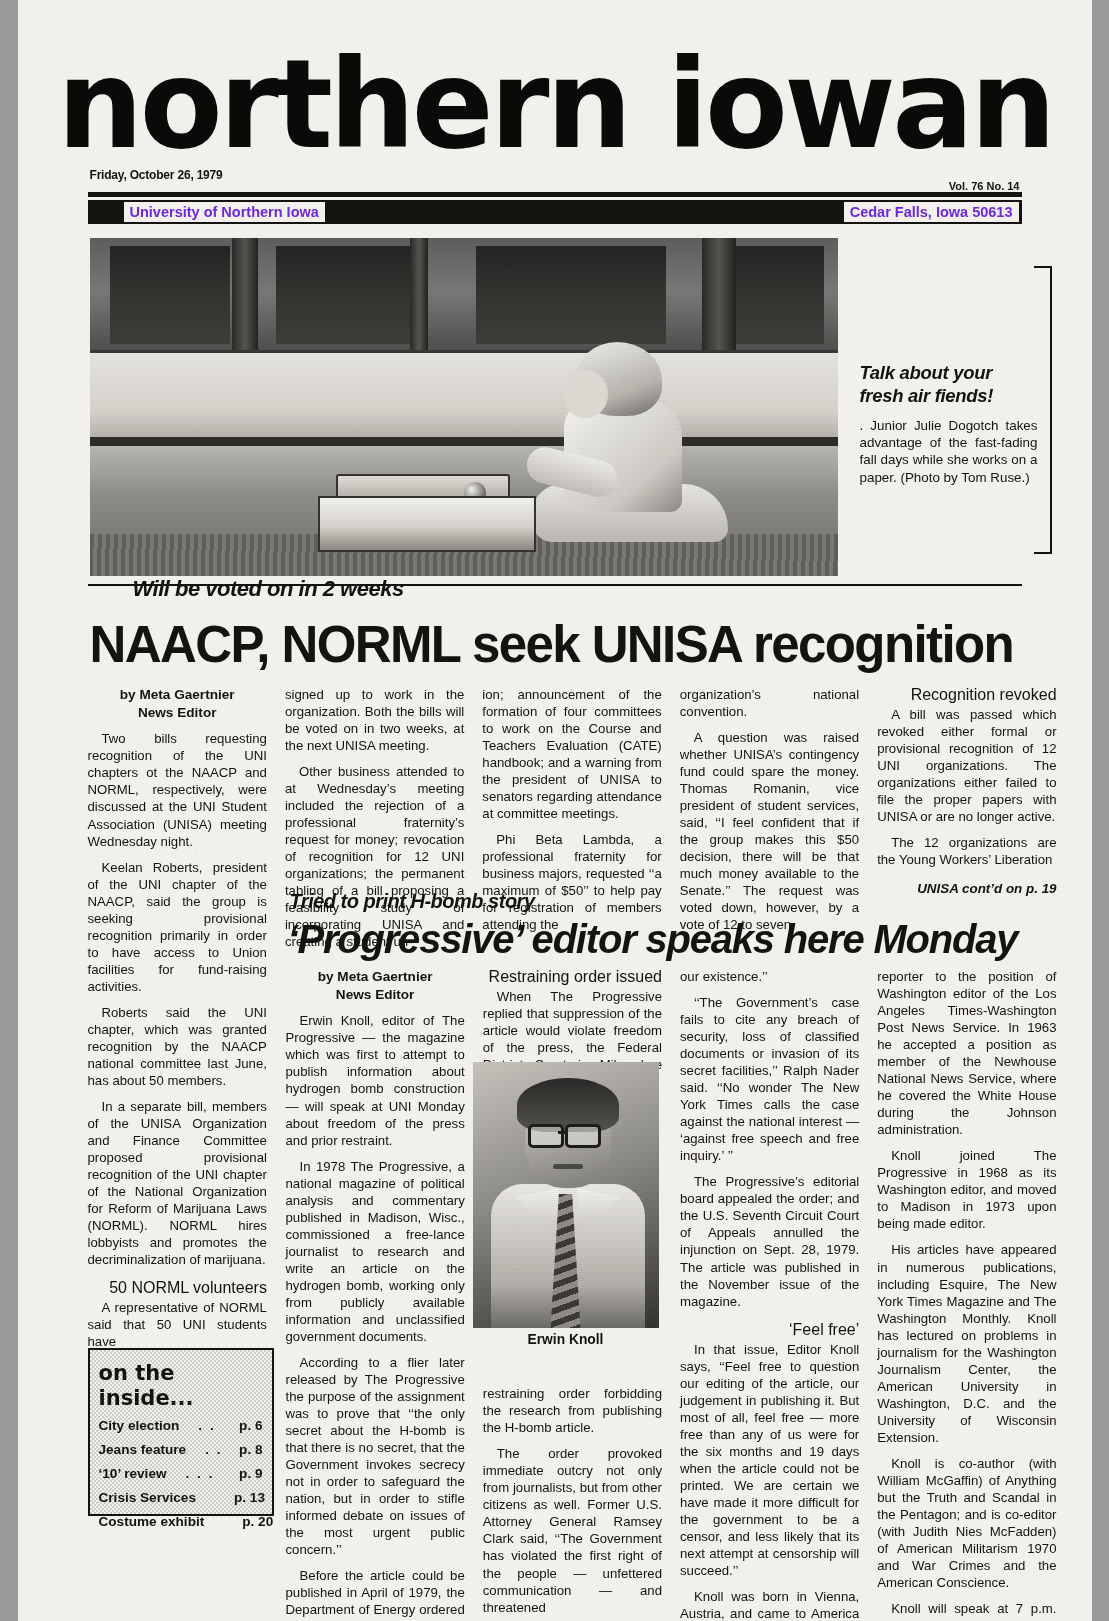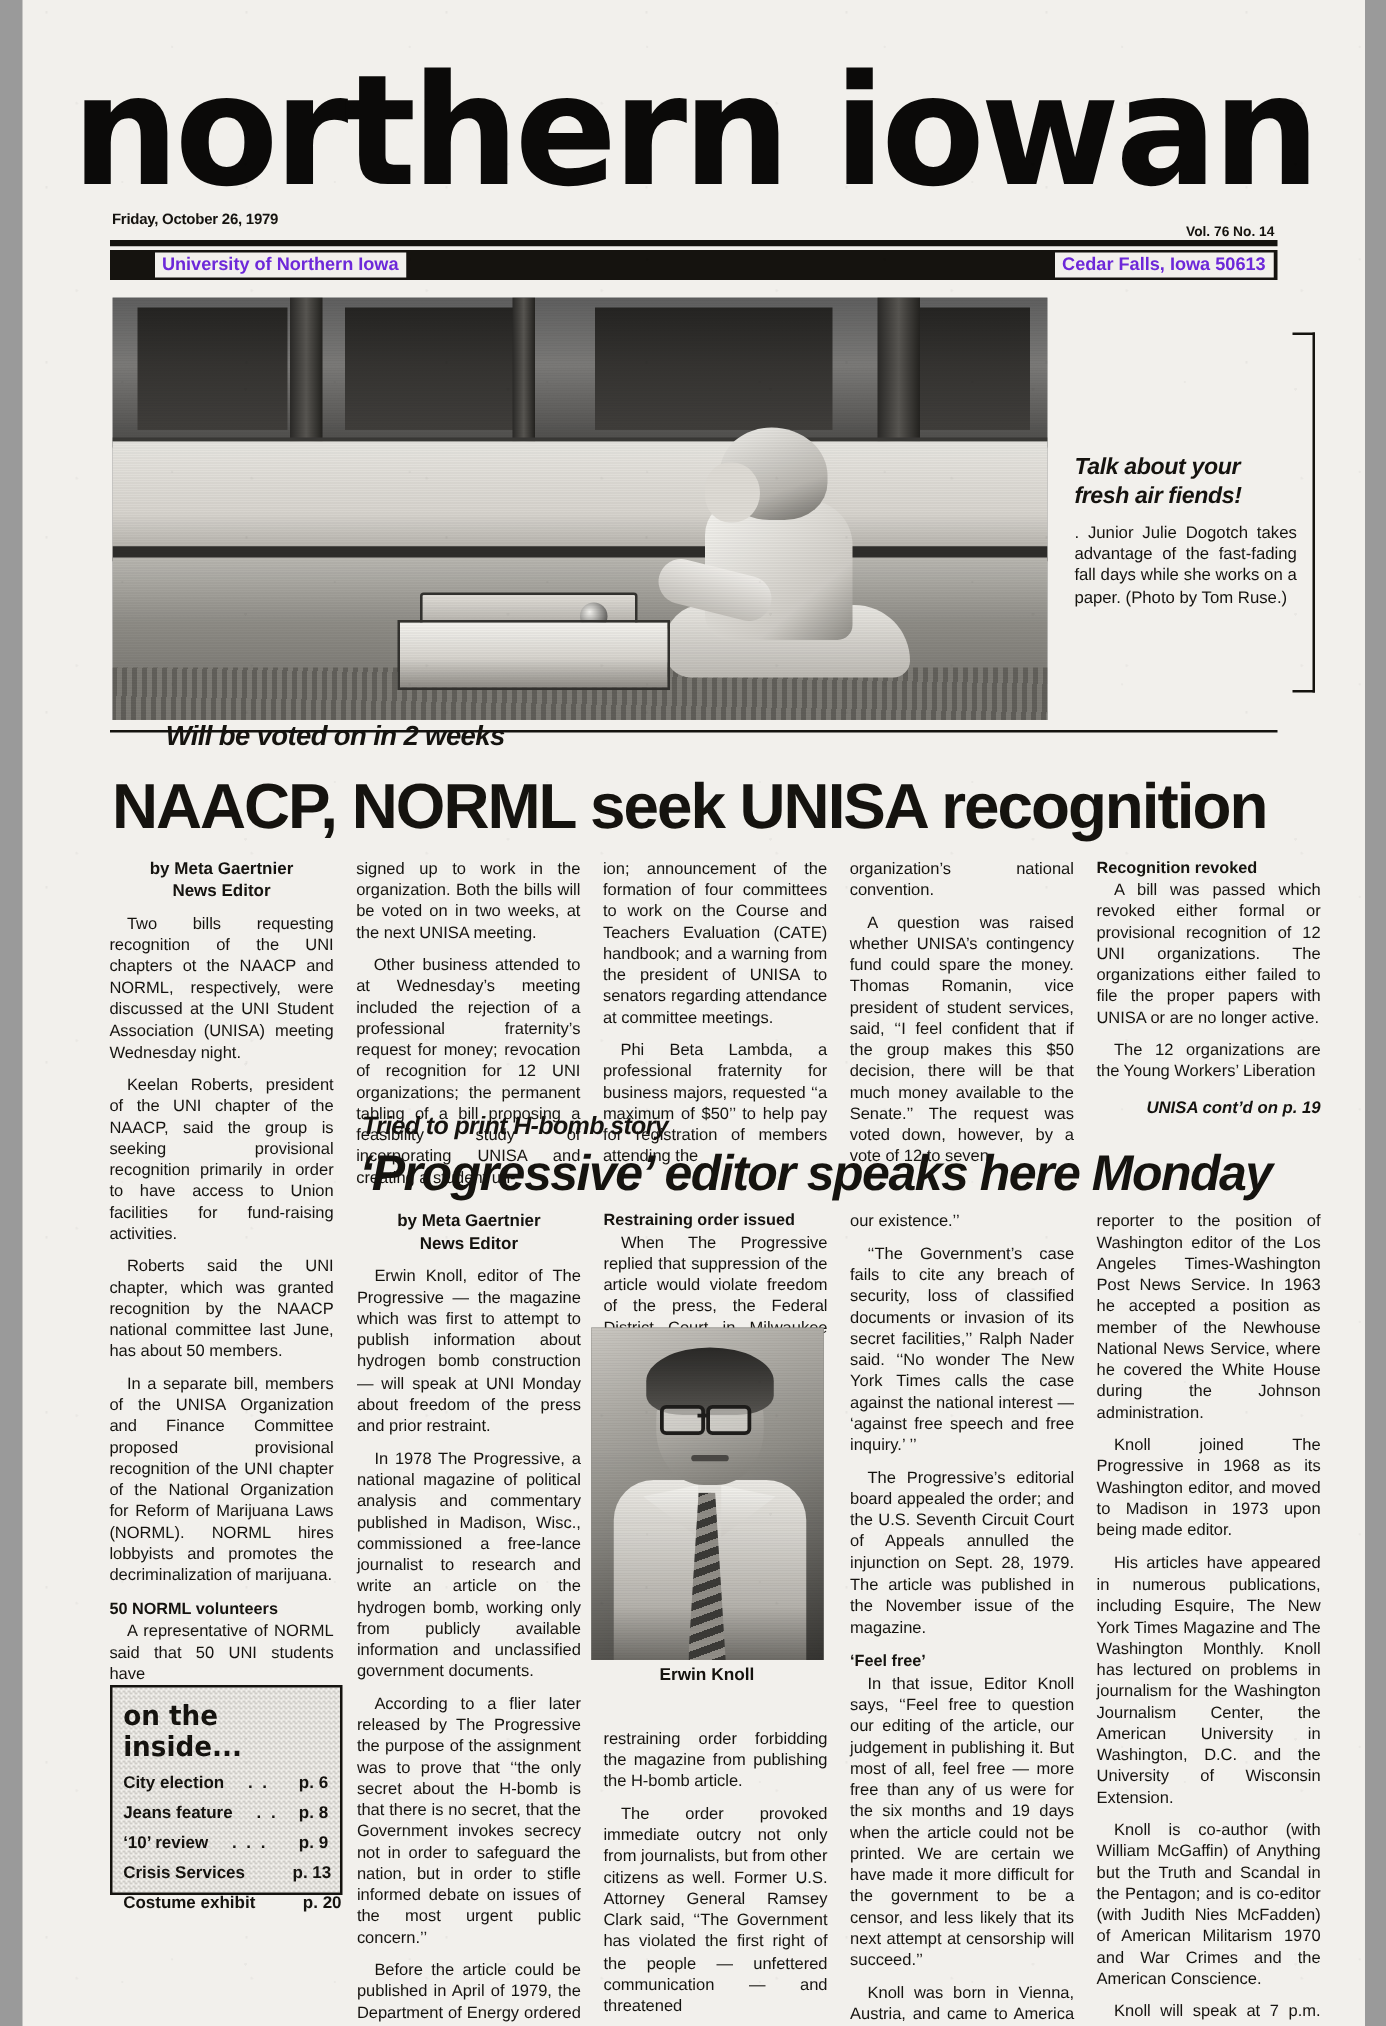--- a/index.html
+++ b/index.html
@@ -254,23 +254,23 @@
   .col:first-child { padding-left: 0; }
   .col:last-child { padding-right: 0; }
   .byline {
     text-align: center;
     font-size: 13.6px;
     font-weight: 700;
     line-height: 1.3;
     margin-bottom: 9px;
   }
   .subhead {
-    text-align: left;
-    font-size: 13px;
-    font-weight: 700;
+    text-align: right;
+    font-size: 16px;
+    font-weight: 400;
     margin: 11px 0 2px 0;
   }
   p.body {
     font-size: 13.2px;
     line-height: 1.29;
     text-align: justify;
     margin: 0 0 9px 0;
     text-indent: 14px;
     -webkit-hyphens: none;
     hyphens: none;
@@ -535,21 +535,21 @@
       <p class="body">Erwin Knoll, editor of The Progressive — the magazine which was first to attempt to publish information about hydrogen bomb construction — will speak at UNI Monday about freedom of the press and prior restraint.</p>
       <p class="body">In 1978 The Progressive, a national magazine of political analysis and commentary published in Madison, Wisc., commissioned a free-lance journalist to research and write an article on the hydrogen bomb, working only from publicly available information and unclassified government documents.</p>
       <p class="body">According to a flier later released by The Progressive the purpose of the assignment was to prove that ‘‘the only secret about the H-bomb is that there is no secret, that the Government invokes secrecy not in order to safeguard the nation, but in order to stifle informed debate on issues of the most urgent public concern.’’</p>
       <p class="body">Before the article could be published in April of 1979, the Department of Energy ordered the magazine not to print it, claiming that the article contained ‘‘restricted data’’ classified under the Atomic Energy Act of 1954.</p>
     </div>
 
     <div class="col" style="width:183px;">
       <div class="subhead" style="margin-top:0;">Restraining order issued</div>
       <p class="body">When The Progressive replied that suppression of the article would violate freedom of the press, the Federal District Court in Milwaukee issued a temporary</p>
       <div style="height:286px;"></div>
-      <p class="body noindent">restraining order forbidding the magazine from publishing the H-bomb article.</p>
+      <p class="body noindent">restraining order forbidding the research from publishing the H-bomb article.</p>
       <p class="body">The order provoked immediate outcry not only from journalists, but from other citizens as well. Former U.S. Attorney General Ramsey Clark said, ‘‘The Government has violated the first right of the people — unfettered communication — and threatened</p>
     </div>
 
     <div class="col" style="width:183px;">
       <p class="body noindent">our existence.’’</p>
       <p class="body">‘‘The Government’s case fails to cite any breach of security, loss of classified documents or invasion of its secret facilities,’’ Ralph Nader said. ‘‘No wonder The New York Times calls the case against the national interest — ‘against free speech and free inquiry.’ ’’</p>
       <p class="body">The Progressive’s editorial board appealed the order; and the U.S. Seventh Circuit Court of Appeals annulled the injunction on Sept. 28, 1979. The article was published in the November issue of the magazine.</p>
       <div class="subhead">‘Feel free’</div>
       <p class="body">In that issue, Editor Knoll says, ‘‘Feel free to question our editing of the article, our judgement in publishing it. But most of all, feel free — more free than any of us were for the six months and 19 days when the article could not be printed. We are certain we have made it more difficult for the government to be a censor, and less likely that its next attempt at censorship will succeed.’’</p>
       <p class="body">Knoll was born in Vienna, Austria, and came to America as a child. He is a graduate of New York University. From 1957 to 1963 Knoll worked for The Washingotn Post, where he moved from his beginnings as a</p>

